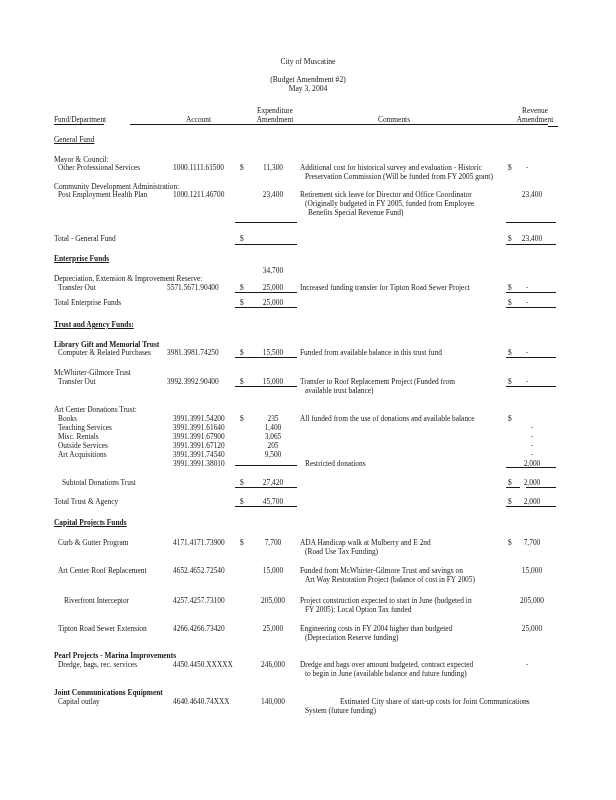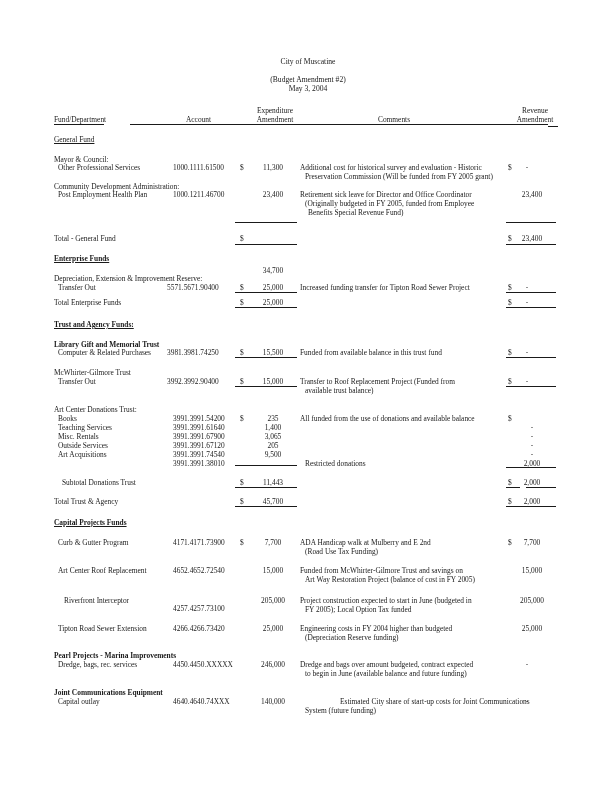--- a/index.html
+++ b/index.html
@@ -108,21 +108,21 @@
   <div class="rule" style="left:235px; width:62px; top:386px;"></div>
   <div class="rule" style="left:506px; width:50px; top:386px;"></div>
 
   <div class="abs" style="left:54px; top:405px;">Art Center Donations Trust:</div>
   <div id="art-rows"></div>
   <div class="rule" style="left:235px; width:62px; top:465px;"></div>
   <div class="rule" style="left:506px; width:50px; top:467px;"></div>
 
   <div class="abs" style="left:62px; top:478px;">Subtotal Donations Trust</div>
   <div class="abs" style="left:240px; top:478px;">$</div>
-  <div class="abs right" style="left:250px; width:46px; top:478px;">11,443</div>
+  <div class="abs right" style="left:250px; width:46px; top:478px;">27,420</div>
   <div class="abs" style="left:508px; top:478px;">$</div>
   <div class="abs right" style="left:510px; width:44px; top:478px;">2,000</div>
   <div class="rule" style="left:235px; width:62px; top:487px;"></div>
   <div class="rule" style="left:506px; width:14px; top:487px;"></div>
   <div class="rule" style="left:526px; width:30px; top:487px;"></div>
 
   <div class="abs" style="left:54px; top:497px;">Total Trust &amp; Agency</div>
   <div class="abs" style="left:240px; top:497px;">$</div>
   <div class="abs right" style="left:250px; width:46px; top:497px;">45,700</div>
   <div class="abs" style="left:508px; top:497px;">$</div>
@@ -200,21 +200,21 @@
     <div class="abs right" style="left:510px; width:44px; top:538px;">7,700</div>
     <div class="abs" style="left:58px; top:566px;">Art Center Roof Replacement</div>
     <div class="abs" style="left:173px; top:566px;">4652.4652.72540</div>
     <div class="abs" style="left:240px; top:566px;"></div>
     <div class="abs right" style="left:250px; width:46px; top:566px;">15,000</div>
     <div class="abs" style="left:300px; top:566px;">Funded from McWhirter-Gilmore Trust and savings on</div>
     <div class="abs" style="left:305px; top:575px;">Art Way Restoration Project (balance of cost in FY 2005)</div>
     <div class="abs" style="left:508px; top:566px;"></div>
     <div class="abs right" style="left:510px; width:44px; top:566px;">15,000</div>
     <div class="abs" style="left:64px; top:596px;">Riverfront Interceptor</div>
-    <div class="abs" style="left:173px; top:596px;margin-top:8px;">4257.4257.73100</div>
+    <div class="abs" style="left:173px; top:596px;">4257.4257.73100</div>
     <div class="abs" style="left:240px; top:596px;"></div>
     <div class="abs right" style="left:250px; width:46px; top:596px;">205,000</div>
     <div class="abs" style="left:300px; top:596px;">Project construction expected to start in June (budgeted in</div>
     <div class="abs" style="left:305px; top:605px;">FY 2005); Local Option Tax funded</div>
     <div class="abs" style="left:508px; top:596px;"></div>
     <div class="abs right" style="left:510px; width:44px; top:596px;">205,000</div>
     <div class="abs" style="left:58px; top:624px;">Tipton Road Sewer Extension</div>
     <div class="abs" style="left:173px; top:624px;">4266.4266.73420</div>
     <div class="abs" style="left:240px; top:624px;"></div>
     <div class="abs right" style="left:250px; width:46px; top:624px;">25,000</div>

